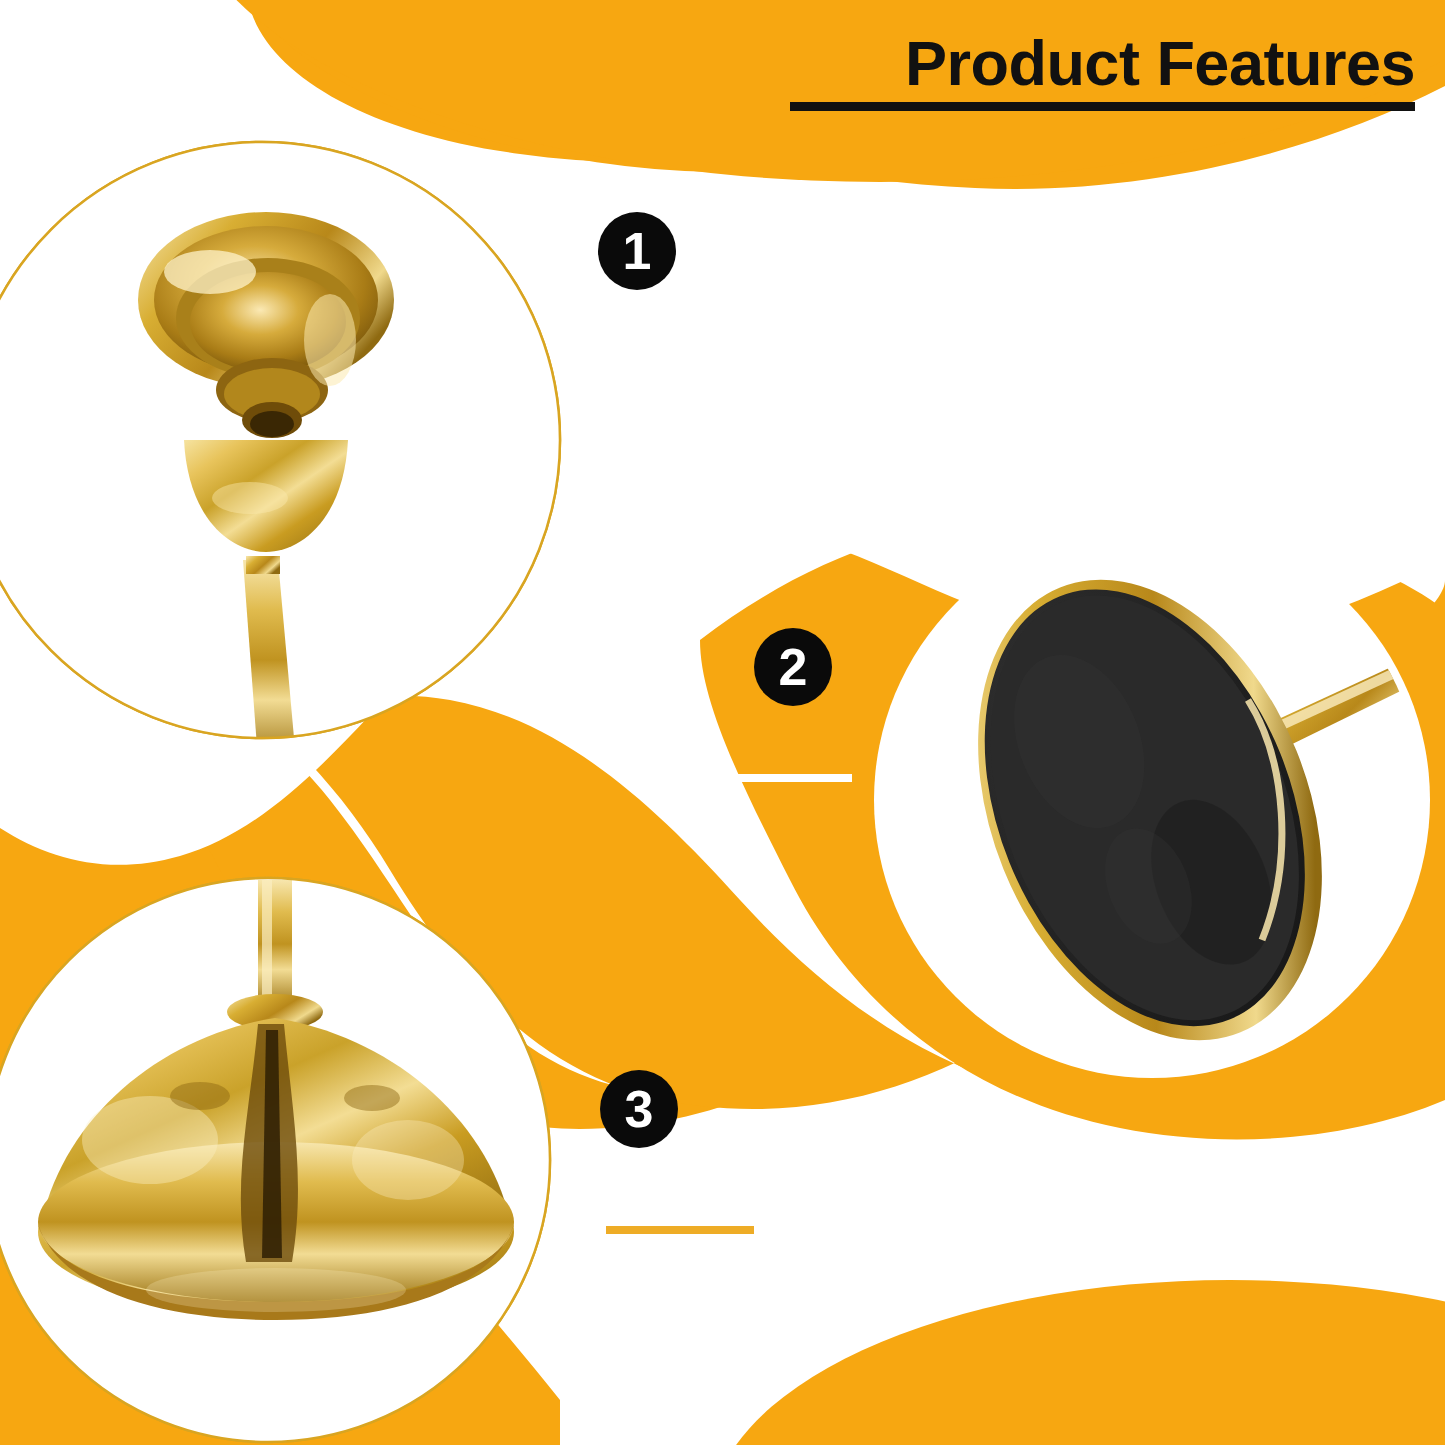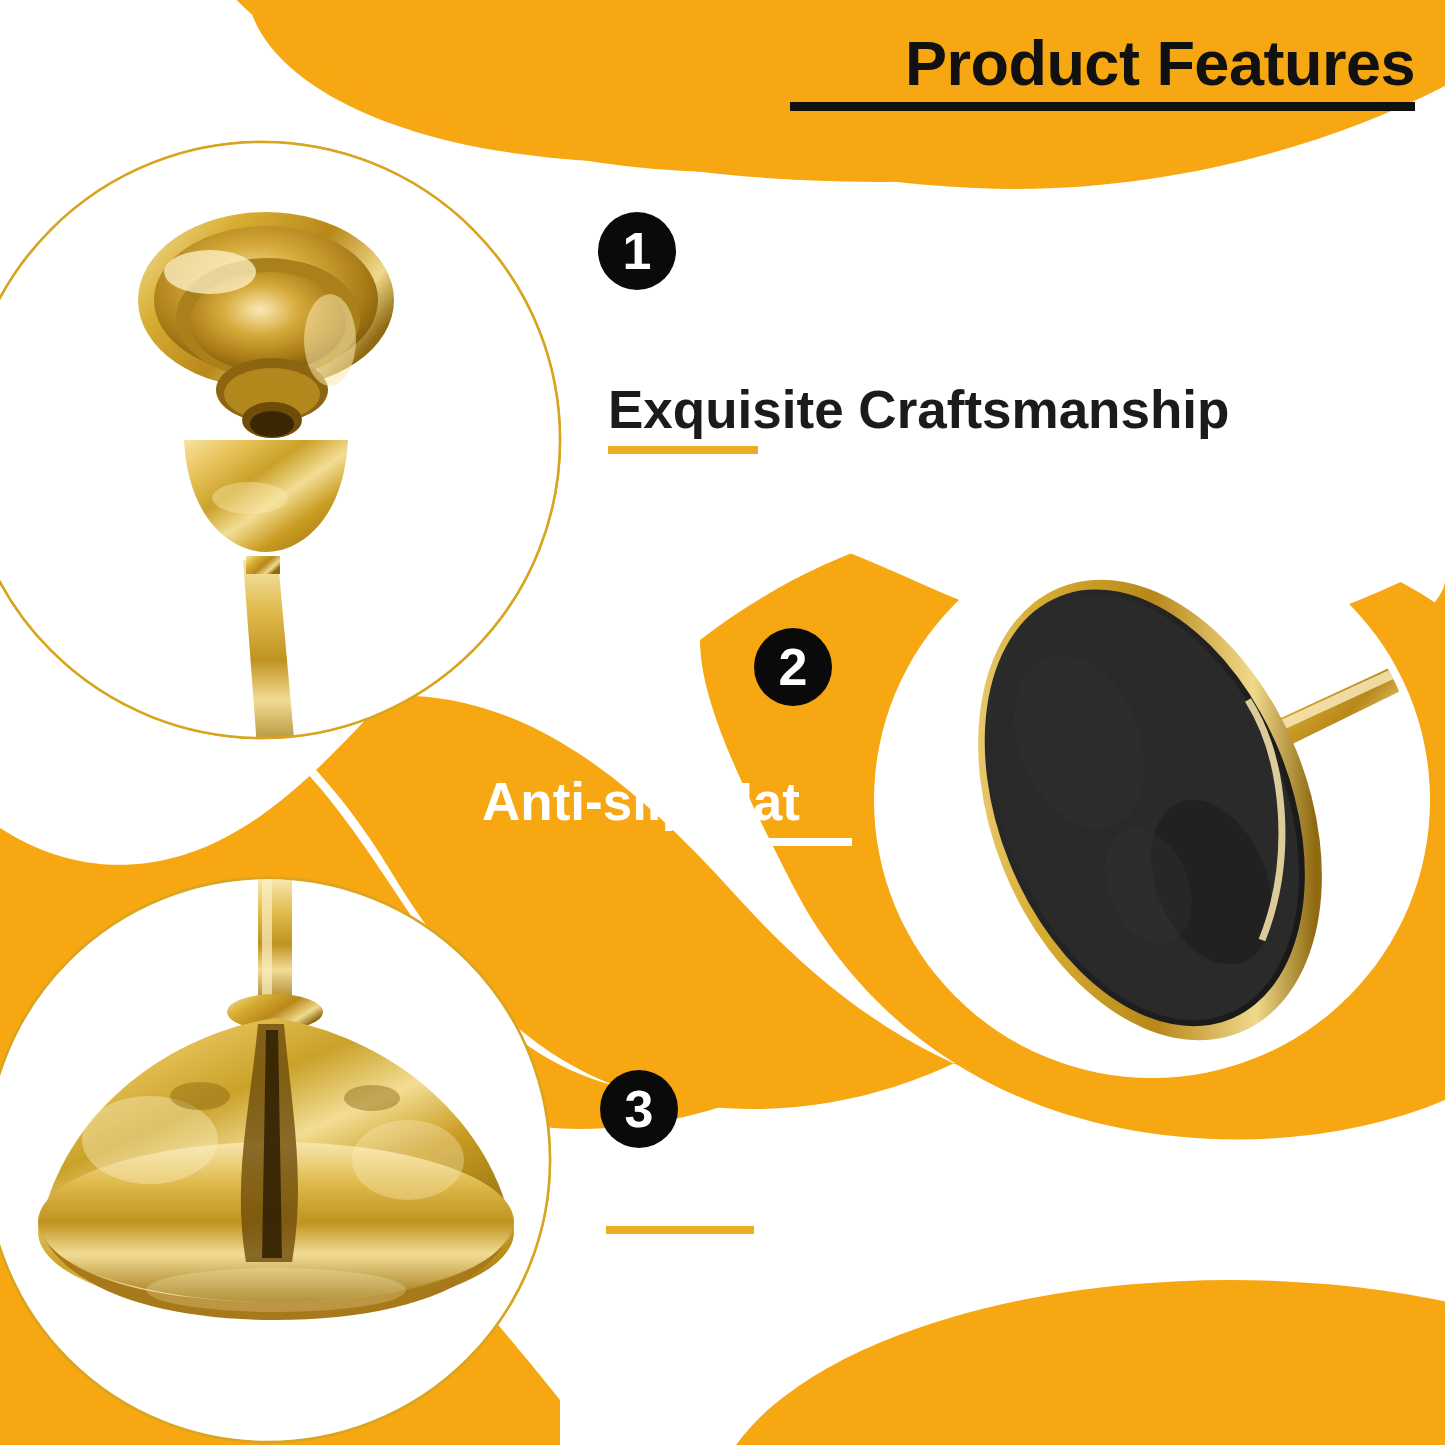--- a/index.html
+++ b/index.html
@@ -307,30 +307,25 @@
     <circle cx="268" cy="1160" r="282" fill="none" stroke="#D9A521" stroke-width="2.5"></circle>
   </svg>
 
   <div id="title-block">
     <div id="page-title">Product Features</div>
     <div id="title-rule"></div>
   </div>
 
   <div class="feature dark" id="feature-1">
     <div class="badge">1</div>
-    <div class="label-wrap">
-      <div class="feature-label">Exquisite Craftsmanship</div>
-      <div class="feature-underline"></div>
-    </div>
   </div>
 
   <div class="feature light" id="feature-2">
     <div class="badge">2</div>
     <div class="label-wrap">
-      <div class="feature-label">Anti-slip Mat</div>
       <div class="feature-underline"></div>
     </div>
   </div>
 
   <div class="feature dark" id="feature-3">
     <div class="badge">3</div>
     <div class="label-wrap">
       <div class="feature-underline"></div>
     </div>
   </div>

